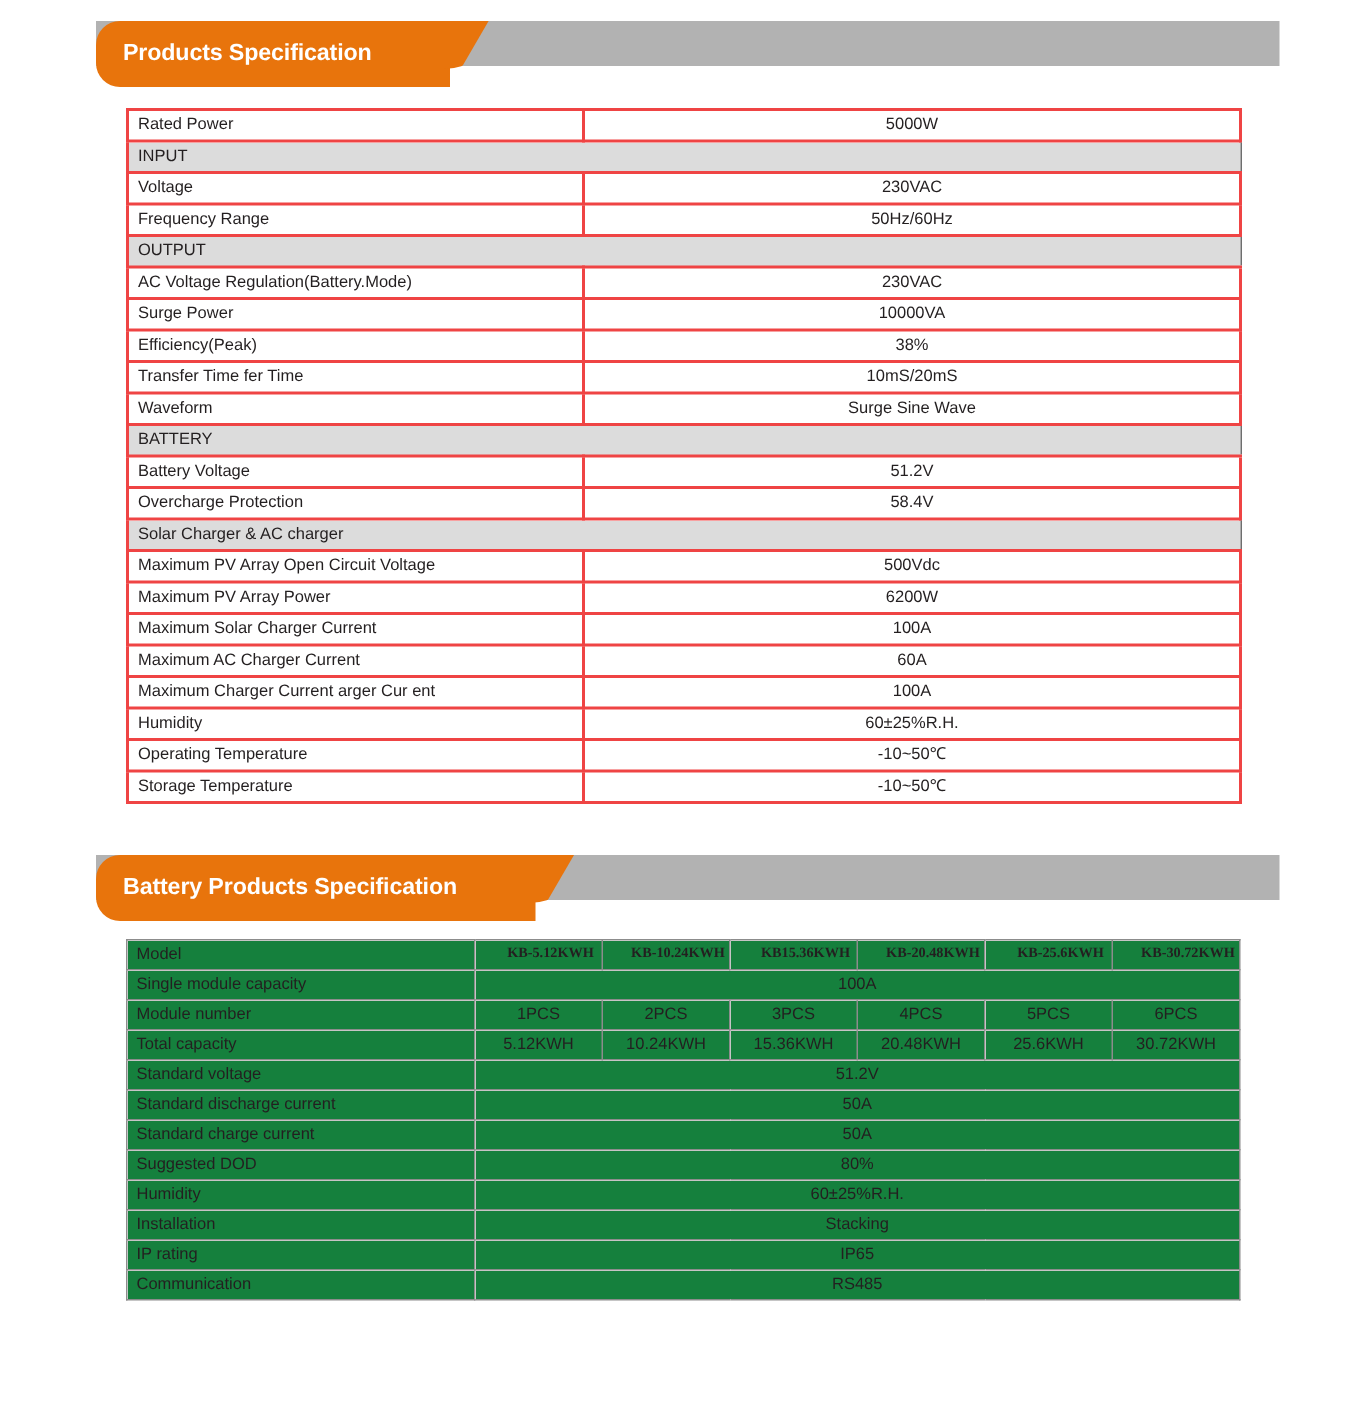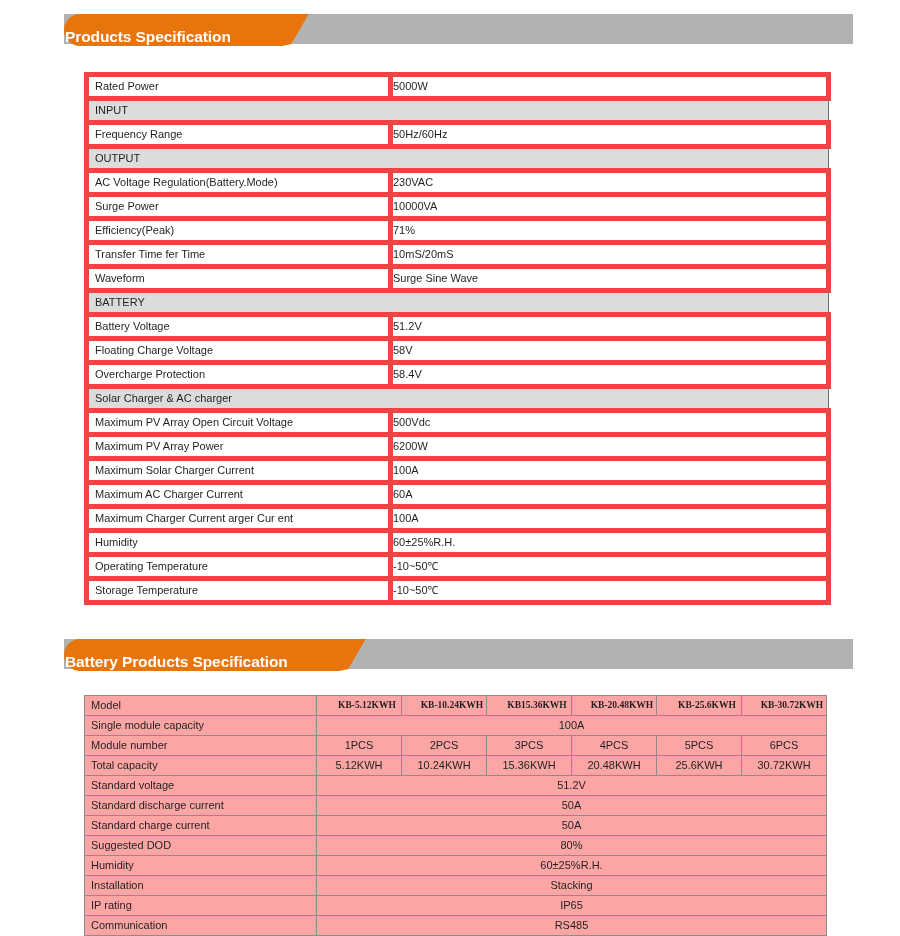--- a/index.html
+++ b/index.html
@@ -28,26 +28,26 @@
     left: 0;
     top: 0;
     right: 0;
     height: 30px;
     background: #b2b2b2;
   }
   .banner .head {
     position: absolute;
     left: 0;
     top: 0;
-    height: 32px;
+    height: 44px;
     background: #e8740c;
     border-radius: 16px 0 0 16px;
     display: flex;
-    align-items: flex-end;
-    padding-left: 1px;
+    align-items: center;
+    padding-left: 18px;
     padding-right: 52px;
     box-sizing: border-box;
     z-index: 2;
   }
   .banner .head::after {
     content: "";
     position: absolute;
     right: -26px;
     top: 0;
     width: 30px;
@@ -71,32 +71,32 @@
     margin-left: 84px;
     margin-right: 74px;
   }
   table.spec {
     width: 742px;
     border-collapse: collapse;
     table-layout: fixed;
     background: #ffffff;
   }
   table.spec td {
-    border: 5px solid #ef4444;
+    border: 2px solid #ef4444;
     font-size: 11px;
     height: 19px;
     padding: 0 0 0 6px;
     color: #231f20;
     background: #ffffff;
     line-height: 1.15;
     white-space: nowrap;
     overflow: hidden;
   }
   table.spec td.val {
-    text-align: left;
+    text-align: center;
     padding-left: 0;
   }
   table.spec tr.section td {
     background: #dcdcdc;
   }
   table.spec tr.section td.label {
     border-right: none;
     margin-left: 36px;
   }
 
@@ -112,21 +112,21 @@
     table-layout: fixed;
     background: #ffffff;
     border: 1px solid #6e6e6e;
   }
   table.batt td {
     border: 1px solid #8c8c8c;
     font-size: 11px;
     height: 19px;
     padding: 0 0 0 6px;
     color: #231f20;
-    background: #fca5a5;
+    background: #15803d;
     line-height: 1.15;
     white-space: nowrap;
     overflow: hidden;
   }
   table.batt td.c {
     text-align: center;
     padding-left: 0;
   }
   table.batt td.model {
     text-align: center;
@@ -163,56 +163,56 @@
       </colgroup>
     <tbody id="spec-body">
         <tr>
           <td class="label">Rated Power</td>
           <td class="val">5000W</td>
         </tr>
         <tr class="section">
           <td class="label" colspan="2">INPUT</td>
         </tr>
         <tr>
+          <td class="label">Voltage</td>
+          <td class="val">230VAC</td>
+        </tr>
+        <tr>
           <td class="label">Frequency Range</td>
           <td class="val">50Hz/60Hz</td>
         </tr>
         <tr class="section">
           <td class="label" colspan="2">OUTPUT</td>
         </tr>
         <tr>
           <td class="label">AC Voltage Regulation(Battery.Mode)</td>
           <td class="val">230VAC</td>
         </tr>
         <tr>
           <td class="label">Surge Power</td>
           <td class="val">10000VA</td>
         </tr>
         <tr>
           <td class="label">Efficiency(Peak)</td>
-          <td class="val">71%</td>
+          <td class="val">38%</td>
         </tr>
         <tr>
           <td class="label">Transfer Time fer Time</td>
           <td class="val">10mS/20mS</td>
         </tr>
         <tr>
           <td class="label">Waveform</td>
           <td class="val">Surge Sine Wave</td>
         </tr>
         <tr class="section">
           <td class="label" colspan="2">BATTERY</td>
         </tr>
         <tr>
           <td class="label">Battery Voltage</td>
           <td class="val">51.2V</td>
-        </tr>
-        <tr>
-          <td class="label">Floating Charge Voltage</td>
-          <td class="val">58V</td>
         </tr>
         <tr>
           <td class="label">Overcharge Protection</td>
           <td class="val">58.4V</td>
         </tr>
         <tr class="section">
           <td class="label" colspan="2">Solar Charger &amp; AC charger</td>
         </tr>
         <tr>
           <td class="label">Maximum PV Array Open Circuit Voltage</td>

